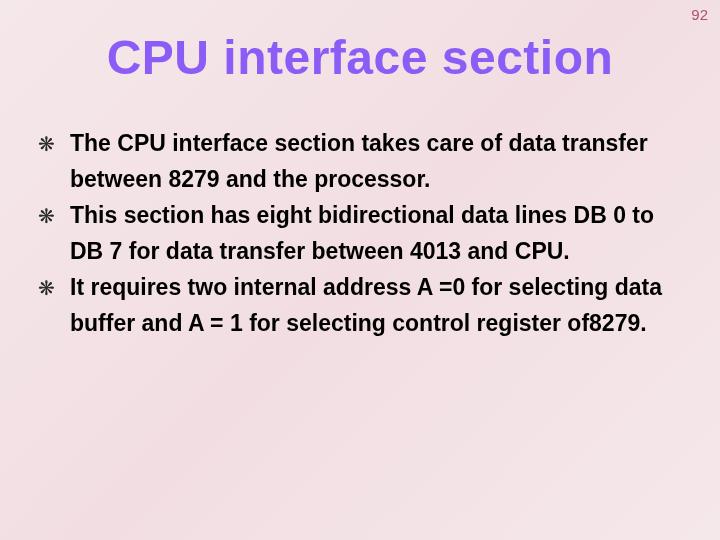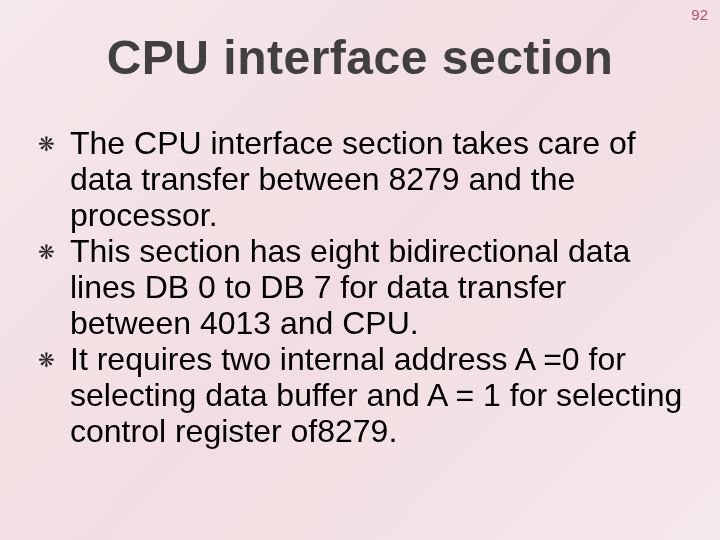--- a/index.html
+++ b/index.html
@@ -14,21 +14,21 @@
     top: 6px;
     right: 12px;
     font-size: 15px;
     color: #b05070;
     text-align: right;
   }
   .slide-title {
     text-align: center;
     font-size: 48px;
     font-weight: bold;
-    color: #404040;
+    color: #8b5cf6;
     margin-top: 30px;
     letter-spacing: 0.5px;
   }
   .content {
     margin: 40px 34px 0 34px;
   }
   .bullet-row {
     display: flex;
     align-items: flex-start;
     margin-bottom: 0;
@@ -37,24 +37,24 @@
     width: 36px;
     flex-shrink: 0;
     text-align: left;
     font-size: 20px;
     color: #2a2a2a;
     line-height: 38px;
     padding-left: 4px;
     font-family: "Segoe UI Symbol", Arial, sans-serif;
   }
   .bullet-text {
-    font-size: 32px;
+    font-size: 23px;
     line-height: 36px;
     color: #000;
-    font-weight: normal;
+    font-weight: bold;
     flex: 1;
   }
 </style>
 </head>
 <body>
 
 <div class="page-number">92</div>
 
 <h1 class="slide-title">CPU interface section</h1>
 

